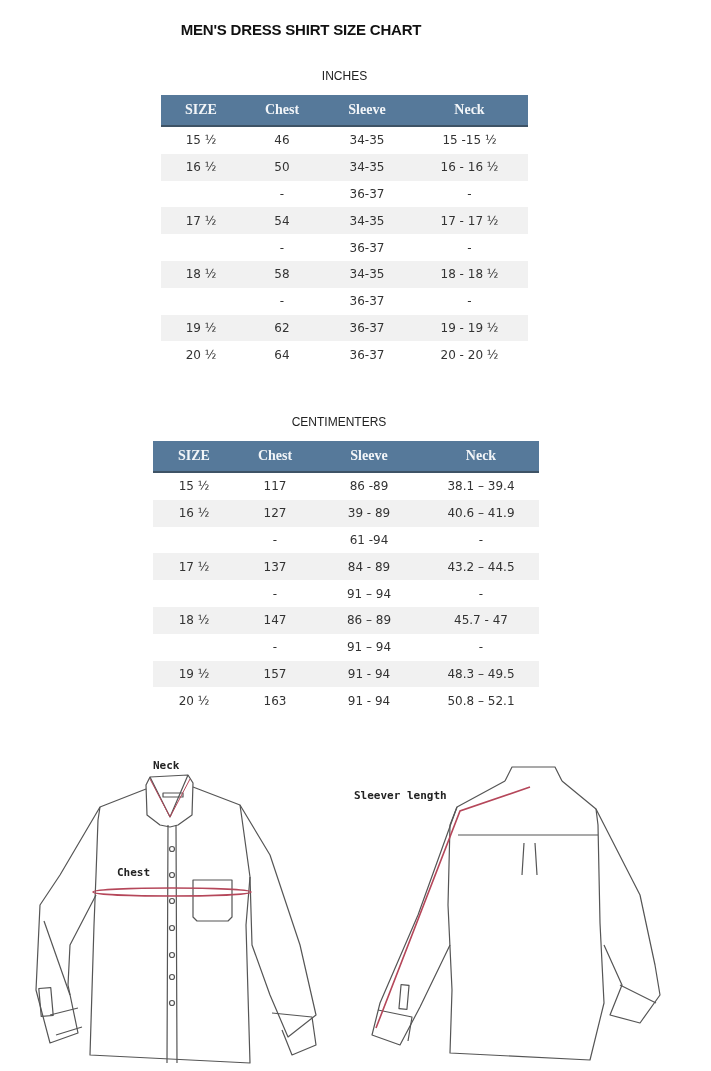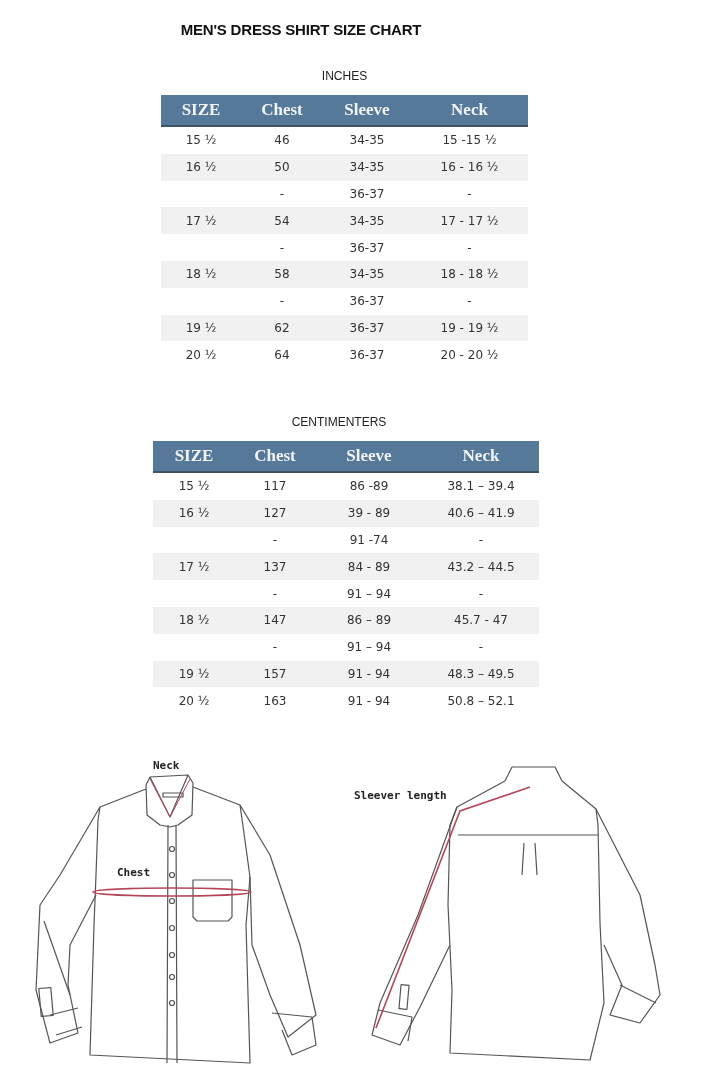--- a/index.html
+++ b/index.html
@@ -5,21 +5,21 @@
   html, body { margin: 0; padding: 0; background: #ffffff; }
   body { width: 711px; height: 1071px; position: relative; overflow: hidden;
          font-family: "DejaVu Sans", sans-serif; color: #333; }
   .title { position: absolute; left: 0; width: 602px; top: 21px; text-align: center;
            font-family: "Liberation Sans", sans-serif; font-weight: bold; font-size: 15px;
            color: #111; letter-spacing: -0.2px; }
   .section-label { position: absolute; text-align: center; font-family: "Liberation Sans", sans-serif;
            font-size: 12px; color: #222; }
   table.size { position: absolute; border-collapse: collapse; table-layout: fixed; }
   table.size th { background: #56799a; color: #f2f5f8; font-family: "Liberation Serif", serif;
-           font-weight: bold; font-size: 17px; height: 30px; padding: 0; text-align: center;
+           font-weight: bold; font-size: 14px; height: 30px; padding: 0; text-align: center;
            border-bottom: 2px solid #3e5366; }
   table.size td { font-family: "DejaVu Sans", sans-serif; font-size: 12px; color: #333;
            text-align: center; padding: 0; height: 26.8px; }
   table.size tr.alt td { background: #f1f1f1; }
   .dash { color: #888; }
   .diagram { position: absolute; left: 0; top: 745px; width: 711px; height: 326px; }
   .diag-label { position: absolute; font-family: "DejaVu Sans Mono", monospace; font-weight: bold;
            font-size: 11px; color: #222; }
 </style>
 </head>
@@ -126,21 +126,21 @@
       </tr>
       <tr class="alt">
         <td>16 ½</td>
         <td>127</td>
         <td>39 - 89</td>
         <td>40.6 – 41.9</td>
       </tr>
       <tr>
         <td></td>
         <td class="dash">-</td>
-        <td>91 -74</td>
+        <td>61 -94</td>
         <td class="dash">-</td>
       </tr>
       <tr class="alt">
         <td>17 ½</td>
         <td>137</td>
         <td>84 - 89</td>
         <td>43.2 – 44.5</td>
       </tr>
       <tr>
         <td></td>

